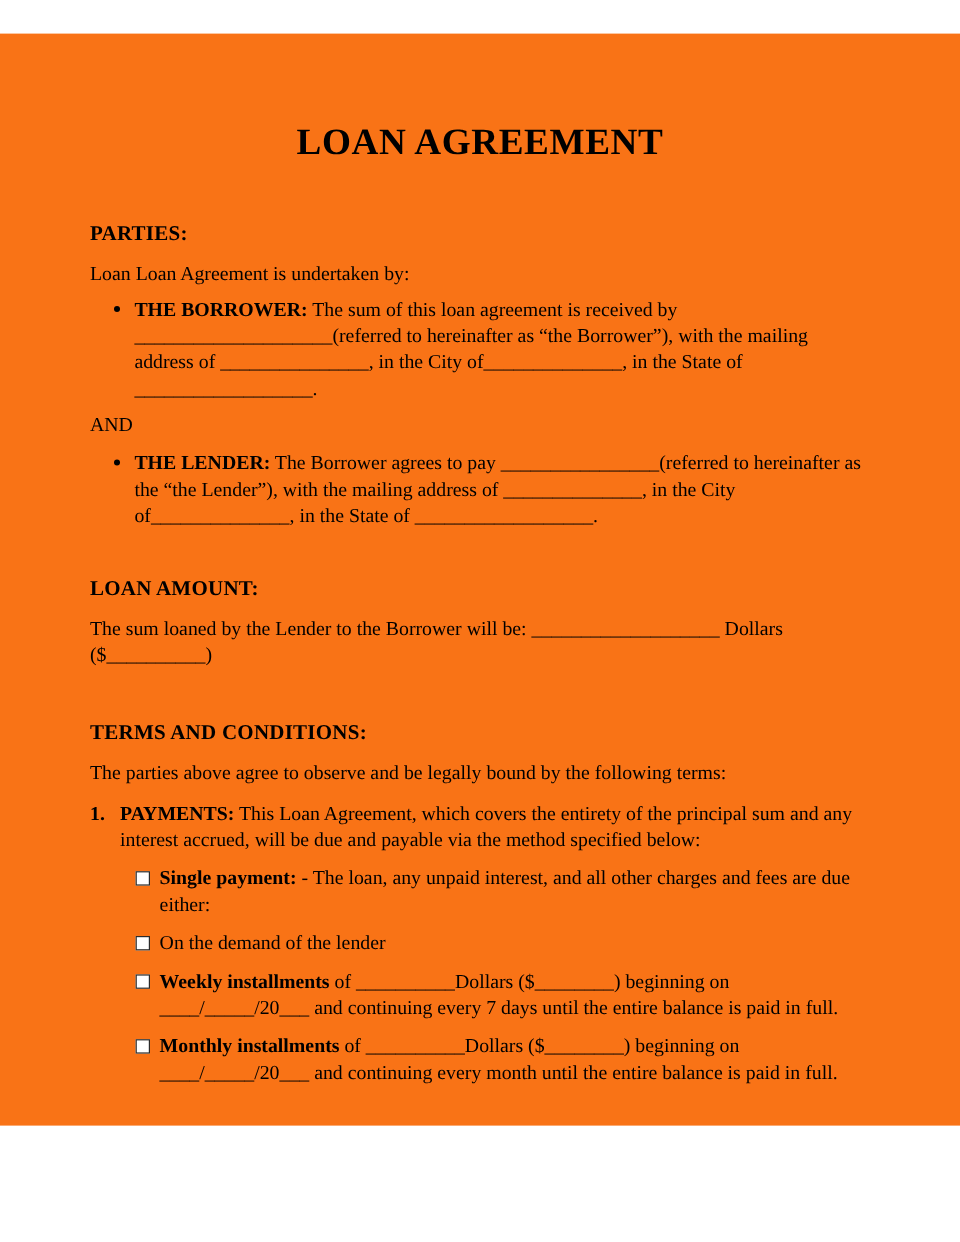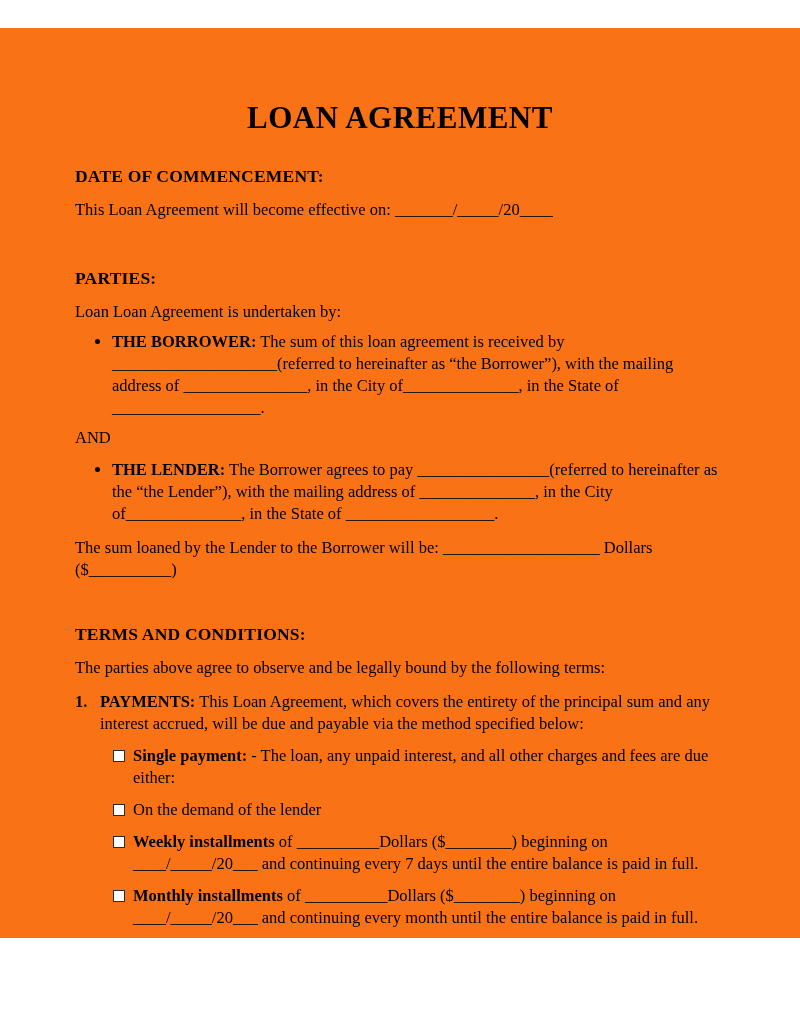--- a/index.html
+++ b/index.html
@@ -88,41 +88,38 @@
   }
 </style>
 </head>
 <body>
 
 <div class="page">
   <h1 class="doc-title">LOAN AGREEMENT</h1>
 
   <div class="content">
 
-    <section>
-      <h2 class="h-commencement">DATE OF COMMENCEMENT:</h2>
-      <p class="p-effective">This Loan Agreement will become effective on: _______/_____/20____</p>
-    </section>
 
     <section>
       <h2 class="h-parties">PARTIES:</h2>
       <p class="p-parties-intro">Loan Loan Agreement is undertaken by:</p>
 
       <ul class="party-list">
         <li><span class="bold">THE BORROWER:</span><span> The sum of this loan agreement is received by ____________________(referred to hereinafter as “the Borrower”), with the mailing address of _______________, in the City of______________, in the State of __________________.</span></li>
       </ul>
 
       <p class="p-and">AND</p>
 
       <ul class="party-list list-lender">
         <li><span class="bold">THE LENDER:</span><span> The Borrower agrees to pay ________________(referred to hereinafter as the “the Lender”), with the mailing address of ______________, in the City of______________, in the State of __________________.</span></li>
       </ul>
     </section>
 
     <section>
+      <h2 class="h-loan">LOAN AMOUNT:</h2>
       <p class="p-loan">The sum loaned by the Lender to the Borrower will be: ___________________ Dollars ($__________)</p>
     </section>
 
     <section>
       <h2 class="h-terms">TERMS AND CONDITIONS:</h2>
       <p class="p-terms-intro">The parties above agree to observe and be legally bound by the following terms:</p>
 
       <div class="numbered">
         <span class="num">1.</span>
         <p class="num-body"><span class="bold">PAYMENTS:</span><span> This Loan Agreement, which covers the entirety of the principal sum and any interest accrued, will be due and payable via the method specified below:</span></p>

